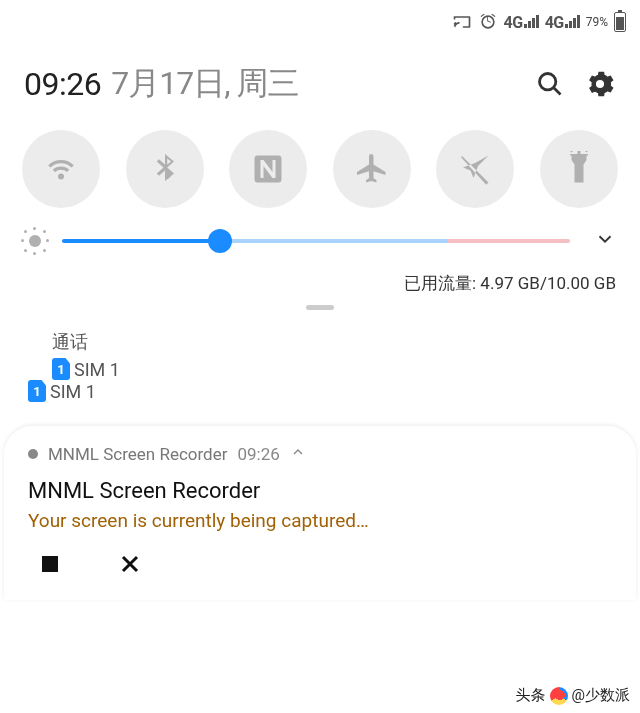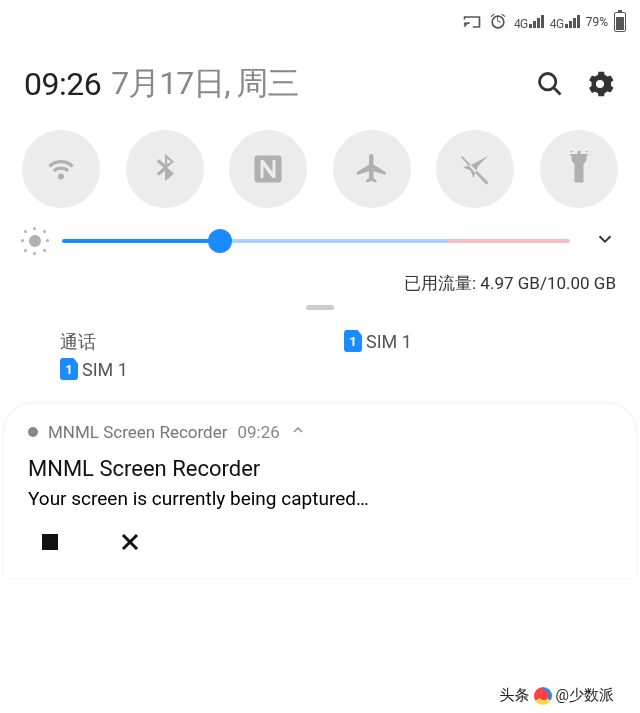--- a/index.html
+++ b/index.html
@@ -18,21 +18,21 @@
       height: 44px;
       display: flex;
       align-items: center;
       justify-content: flex-end;
       padding: 0 14px;
       gap: 6px;
       color: #555;
       font-size: 15px;
     }
     .status-bar svg { width: 20px; height: 20px; }
-    .sig-4g { font-size: 12px; font-weight: 400; letter-spacing: -0.5px; position: relative; }
+    .sig-4g { font-size: 16px; font-weight: 700; letter-spacing: -0.5px; position: relative; }
     .sig-bars { display: inline-flex; align-items: flex-end; gap: 1px; height: 14px; margin-left:1px;}
     .sig-bars span { width: 3px; background: #555; }
     .sig-bars span:nth-child(1){height:4px;}
     .sig-bars span:nth-child(2){height:7px;}
     .sig-bars span:nth-child(3){height:10px;}
     .sig-bars span:nth-child(4){height:13px;}
     .battery-pct { font-size: 12px; color:#444; }
     .batt { position:relative; width:12px; height:20px; border:1.5px solid #555; border-radius:2px; display:inline-block;}
     .batt::before { content:''; position:absolute; top:-3px; left:3px; width:4px; height:2px; background:#555;}
     .batt::after { content:''; position:absolute; bottom:1px; left:1px; right:1px; height:75%; background:#555;}
@@ -97,21 +97,22 @@
 
     
     .grab {
       display:flex; justify-content:center; padding: 4px 0 8px;
     }
     .grab div{ width:28px; height:5px; background:#ccc; border-radius:3px;}
 
     
     .sim-row {
       display:flex;
-      padding: 12px 24px 24px 24px;
+      padding: 12px 24px 24px 16px;
+      flex-direction: column;
     }
     .sim-col { flex:1; padding-left:36px;}
     .sim-col:first-child{padding-left:36px;}
     .sim-col:nth-child(2){padding-left:12px;}
     .sim-col:nth-child(3){padding-left:0;}
     .sim-label{ font-size:18px; color:#555; margin-bottom:4px;}
     .sim-name{ font-size:18px; color:#555; display:flex; align-items:center; gap:4px;}
     .sim-chip{
       display:inline-flex; align-items:center; justify-content:center;
       width:18px; height:22px; border-radius:3px; color:#fff; font-size:13px; font-weight:700;
@@ -129,27 +130,27 @@
       padding: 18px 24px 20px;
     }
     .notif-head {
       display:flex; align-items:center; gap:10px; font-size:17px;
     }
     .notif-dot{width:10px;height:10px;border-radius:50%;background:#888;}
     .notif-app{color:#777;}
     .notif-time{color:#888;}
     .notif-chev svg{width:16px;height:16px;stroke:#888;fill:none;stroke-width:2;}
     .notif-title{font-size:22px; color:#111; margin-top:14px; font-weight:400;}
-    .notif-body{font-size:19px; color:#000000; margin-top:6px;}
+    .notif-body{font-size:19px; color:#a16207; margin-top:6px;}
     .notif-actions{display:flex;gap:56px;padding:20px 10px 0;}
     .notif-actions .act svg{width:24px;height:24px;}
 
     
     .watermark{
-      position:absolute; right:26px; bottom:8px; font-size:15px; color:#222;
+      position:absolute; right:10px; bottom:8px; font-size:15px; color:#222;
       display:flex; align-items:center; gap:4px;
     }
     .wm-logo{
       width:18px;height:18px;border-radius:50%;
       background: radial-gradient(circle at 55% 45%, #ff4040 0 35%, transparent 36%),
                   conic-gradient(#1a8cff 0 33%, #ffd84d 0 66%, #ff4040 0 100%);
     }
   </style>
 </head>
 <body>

